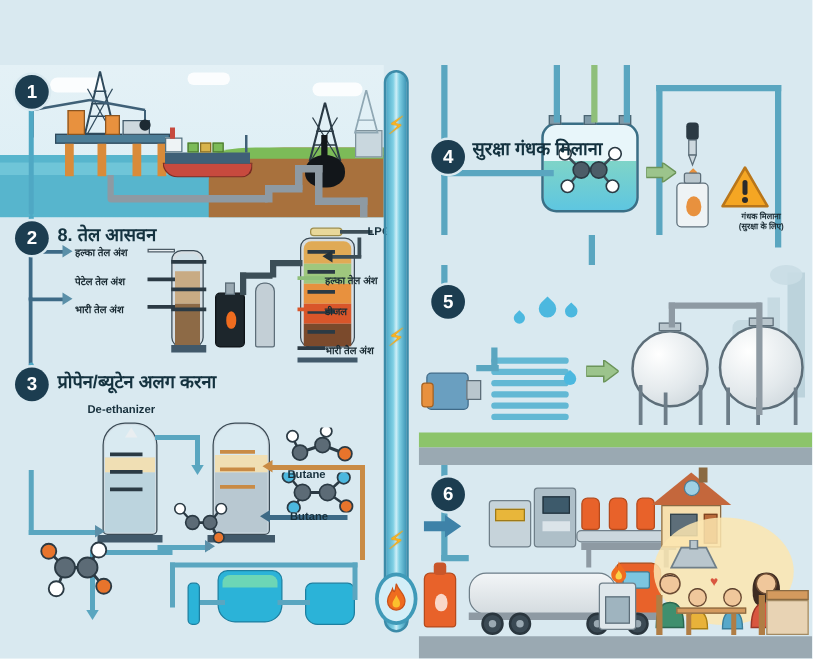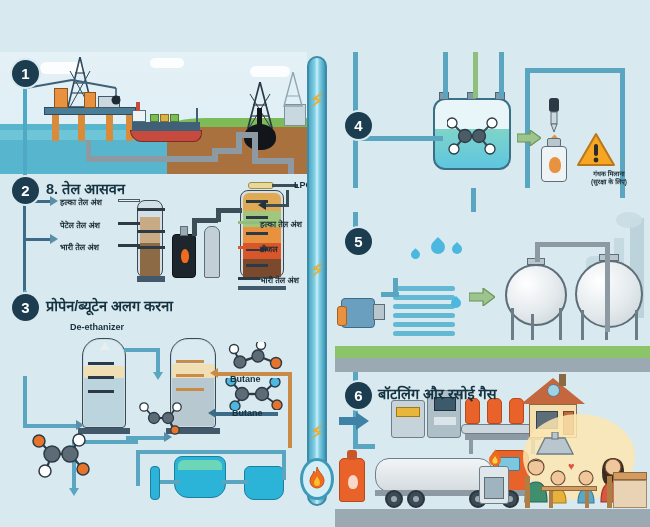--- a/index.html
+++ b/index.html
@@ -465,20 +465,21 @@
         <circle cx="20" cy="28" r="2.4" fill="#2b2b2b"></circle>
       </svg>
     </div>
     <div class="cap-small" style="left:236px; top:118px; width:76px;">
       <span>गंधक मिलाना</span><br>
       <span>(सुरक्षा के लिए)</span>
     </div>
   </div>
 
   <div class="badge" style="left:345px; top:112px;">4</div>
+  <div class="stepttl wrap" style="left:378px; top:112px; width:110px;">सुरक्षा गंधक मिलाना</div>
 
   <div class="panel" id="s5">
 
     <div style="position:absolute;right:6px;top:6px;width:14px;height:100px;background:#bcd3dc;"></div>
     <div style="position:absolute;right:26px;top:26px;width:10px;height:80px;background:#c6dae2;"></div>
     <div style="position:absolute;right:42px;top:44px;width:22px;height:62px;background:#c6dae2;border-radius:6px;"></div>
     <div class="glow" style="right:8px;top:0px;width:26px;height:16px;background:#c9dde4;opacity:.9;"></div>
 
     <div style="position:absolute;left:0;bottom:14px;width:100%;height:12px;background:#8cc46a;"></div>
     <div style="position:absolute;left:0;bottom:0;width:100%;height:14px;background:#9aa9b2;"></div>
@@ -636,21 +637,20 @@
     <div style="position:absolute;left:214px;top:119px;width:4px;height:17px;background:#b07d44;"></div>
     <div style="position:absolute;left:250px;top:119px;width:4px;height:17px;background:#b07d44;"></div>
     <div style="position:absolute;left:190px;top:104px;width:5px;height:32px;background:#b07d44;"></div>
     <div style="position:absolute;left:272px;top:104px;width:5px;height:32px;background:#b07d44;"></div>
 
     <div style="position:absolute;left:278px;top:100px;width:34px;height:8px;background:#d49a5e;border:1.2px solid #8a6a42;"></div>
     <div style="position:absolute;left:278px;top:108px;width:34px;height:28px;background:#e8d3b4;border:1.2px solid #a38a63;"></div>
   </div>
 
   <div class="badge" style="left:345px; top:382px;">6</div>
-  <div class="stepttl" style="left:378px; top:386px;">बॉटलिंग और रसोई गैस</div>
 
   <div class="pipe" style="left:353px;top:52px;width:5px;height:62px;z-index:12;"></div>
   <div class="pipe" style="left:353px;top:212px;width:5px;height:22px;z-index:12;"></div>
   <div class="pipe" style="left:353px;top:372px;width:5px;height:18px;z-index:12;"></div>
   <div class="pipe" style="left:353px;top:404px;width:5px;height:44px;z-index:12;"></div>
   <div class="pipe" style="left:353px;top:444px;width:22px;height:5px;z-index:12;"></div>
 
 </div>
 
 </body></html>

